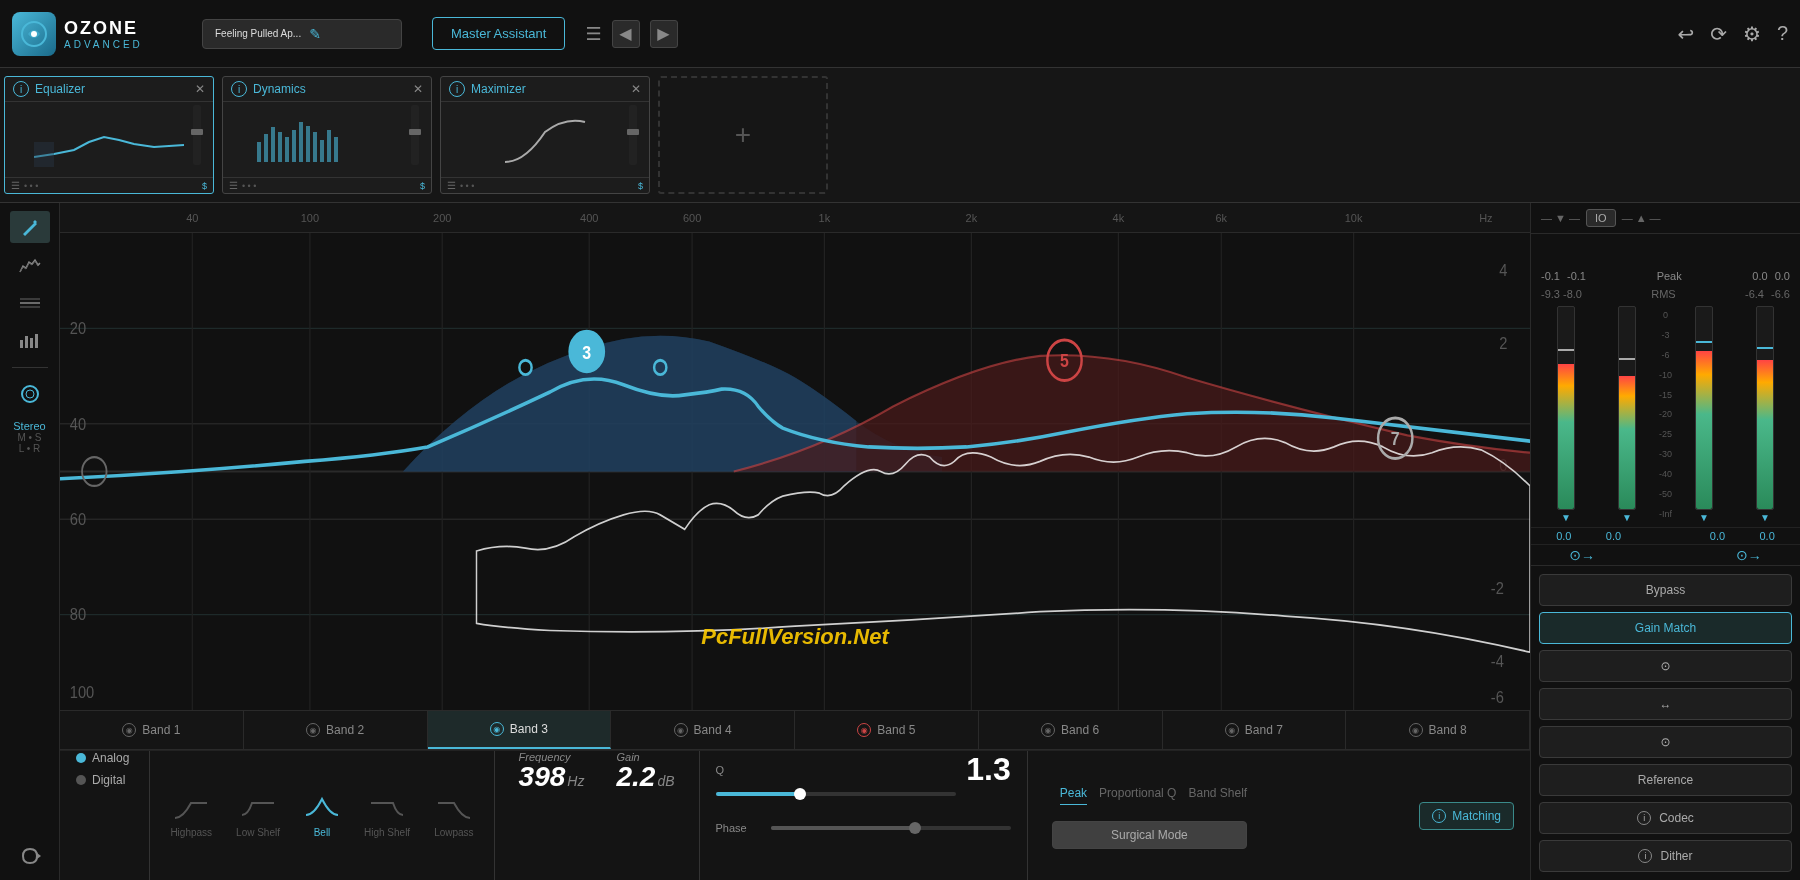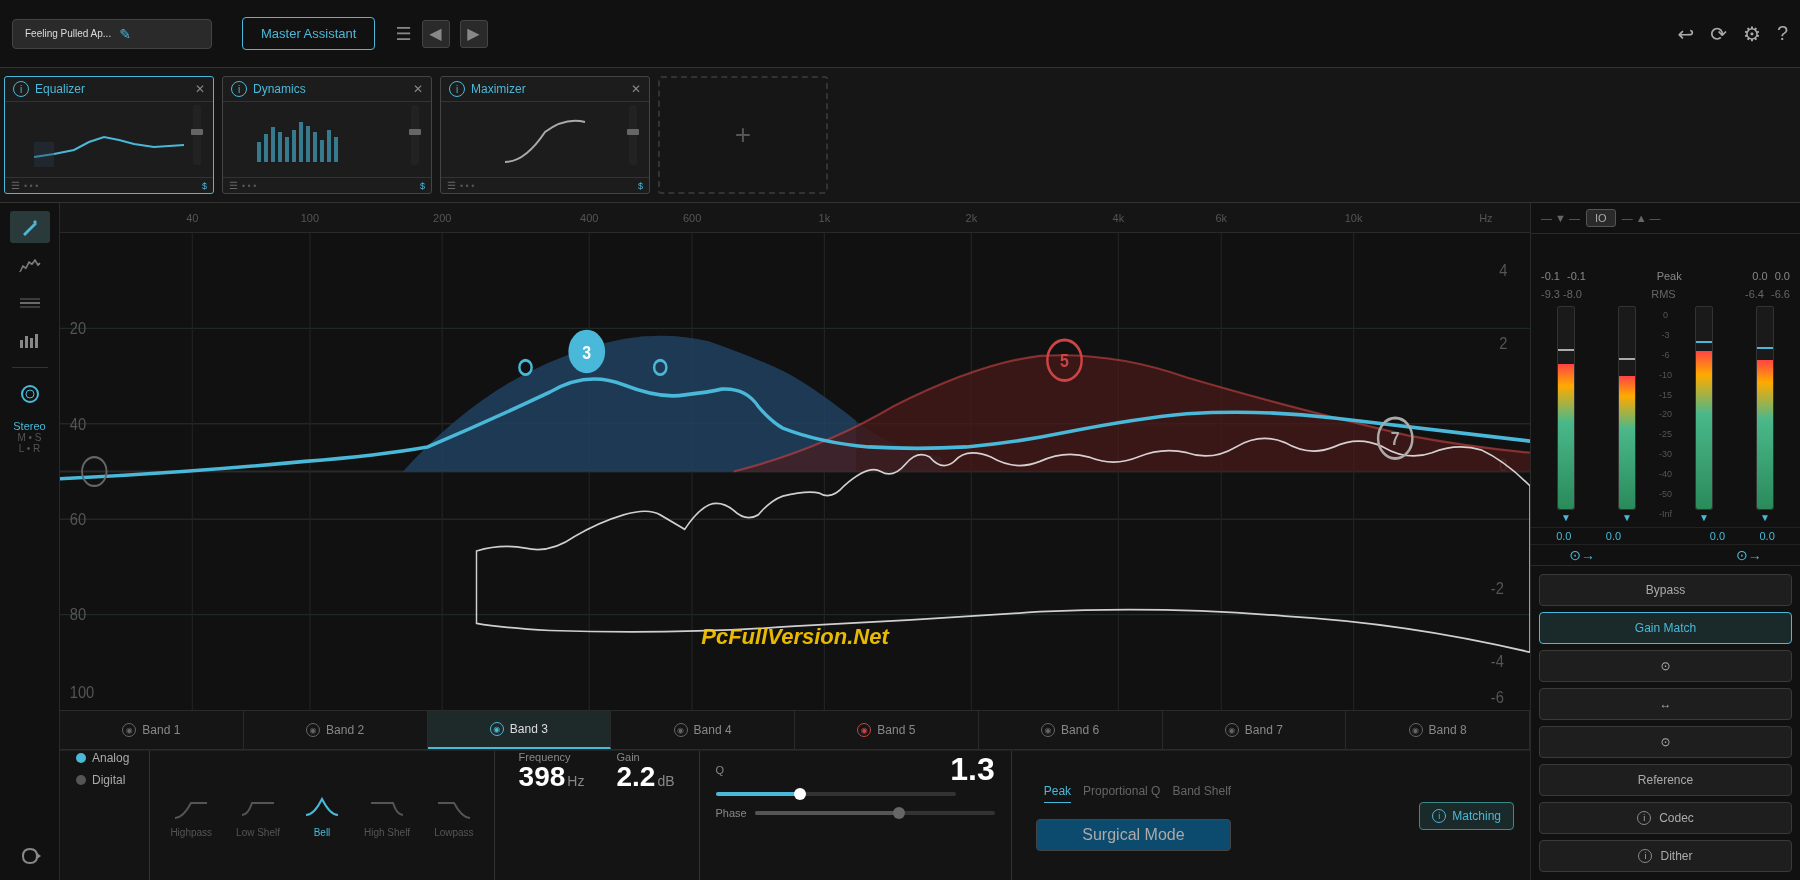--- a/index.html
+++ b/index.html
@@ -417,24 +417,24 @@
     }
     .filter-mode-tab {
       font-size: 12px;
       cursor: pointer;
       padding: 4px 0;
     }
     .filter-mode-tab.active { color: #4ab8d8; border-bottom: 1px solid #4ab8d8; }
     .filter-mode-tab.inactive { color: #666; }
 
     .surgical-mode-btn {
-      background: #0c4a6e;
+      background: #404040;
       border: 1px solid #444;
       color: #aaa;
-      font-size: 16px;
+      font-size: 12px;
       padding: 6px 26px;
       border-radius: 4px;
       cursor: pointer;
       margin-left: 8px;
     }
 
     .matching-btn {
       display: flex;
       align-items: center;
       gap: 6px;
@@ -517,20 +517,33 @@
       border-radius: 1px;
       position: absolute;
       top: 40%;
       left: -2px;
     }
   </style>
 </head>
 <body>
 
 <div class="top-bar">
+  <div class="logo-area">
+    <div class="logo-icon">
+      <svg width="28" height="28" viewBox="0 0 28 28">
+        <circle cx="14" cy="14" r="12" fill="none" stroke="#4ab8d8" stroke-width="2"></circle>
+        <path d="M8 14 Q14 6 20 14 Q14 22 8 14" fill="#4ab8d8" opacity="0.6"></path>
+        <circle cx="14" cy="14" r="3" fill="white"></circle>
+      </svg>
+    </div>
+    <div class="logo-text">
+      <span class="logo-ozone">OZONE</span>
+      <span class="logo-advanced">ADVANCED</span>
+    </div>
+  </div>
 
   <div class="preset-area">
     <span class="preset-name">Feeling Pulled Ap...</span>
     <span class="preset-edit-icon">✎</span>
   </div>
 
   <button class="master-assistant-btn">Master Assistant</button>
 
   <div class="preset-nav">
     <span class="preset-list-icon">☰</span>
@@ -835,21 +848,21 @@
         </div>
         <div class="filter-shape">
           <svg width="36" height="30" viewBox="0 0 36 30">
             <path d="M2,10 L18,10 Q26,25 34,25" fill="none" stroke="#555" stroke-width="2"></path>
           </svg>
           <span class="shape-label">Lowpass</span>
         </div>
       </div>
 
       <div class="freq-gain-display">
-        <div style="display:flex;gap:32px;">
+        <div style="display:flex;gap:32px;font-style:italic;">
           <div>
             <div class="param-label">Frequency</div>
             <div style="display:flex;align-items:baseline;gap:2px;">
               <span class="param-value">398</span>
               <span class="param-unit">Hz</span>
             </div>
           </div>
           <div>
             <div class="param-label">Gain</div>
             <div style="display:flex;align-items:baseline;gap:2px;">
@@ -867,21 +880,21 @@
               <span class="q-label">Q</span>
               <span class="q-value">1.3</span>
             </div>
             <div style="position:relative;width:240px;height:4px;background:#333;border-radius:2px;">
               <div style="width:35%;height:100%;background:#4ab8d8;border-radius:2px;"></div>
               <div style="width:12px;height:12px;background:white;border-radius:50%;position:absolute;top:-4px;left:35%;transform:translateX(-50%);"></div>
             </div>
           </div>
         </div>
 
-        <div style="display:flex;align-items:center;gap:8px;margin-top:5px;">
+        <div style="display:flex;align-items:center;gap:24px;margin-top:20px;">
           <span style="color:#888;font-size:11px;">Phase</span>
           <div style="position:relative;width:240px;height:4px;background:#333;border-radius:2px;">
             <div style="width:60%;height:100%;background:#555;border-radius:2px;"></div>
             <div style="width:12px;height:12px;background:#666;border-radius:50%;position:absolute;top:-4px;left:60%;transform:translateX(-50%);"></div>
           </div>
         </div>
       </div>
 
       <div style="display:flex;flex-direction:column;padding:0 16px;gap:8px;align-self:center;">
         <div class="filter-mode-tabs">

